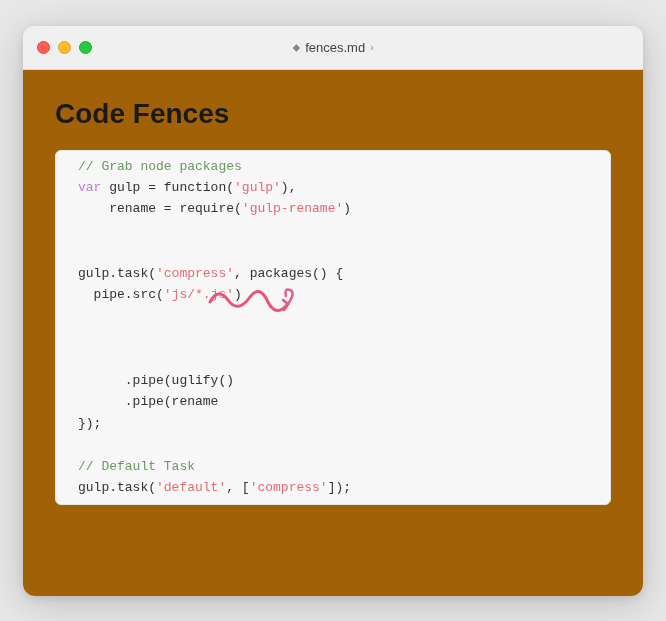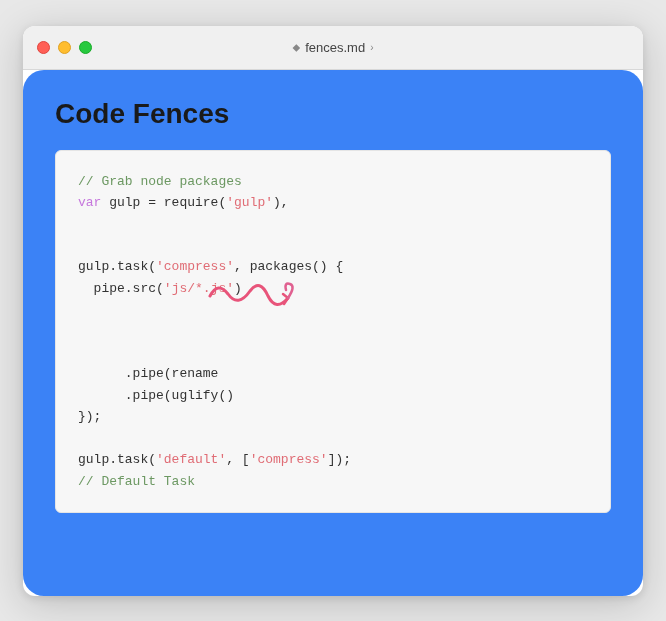--- a/index.html
+++ b/index.html
@@ -77,37 +77,36 @@
 
     .titlebar-chevron {
       font-size: 10px;
       color: #888;
     }
 
     .content {
       flex: 1;
       padding: 28px 32px;
       overflow: auto;
-      background: #3b82f6;
-      border-radius: 21px;
+      background: #a16207;
     }
 
     .page-title {
       font-size: 28px;
       font-weight: 700;
       color: #1a1a1a;
       margin-bottom: 20px;
       font-family: -apple-system, BlinkMacSystemFont, 'Helvetica Neue', sans-serif;
     }
 
     .code-block {
       background: #f7f7f7;
       border: 1px solid #e5e5e5;
       border-radius: 6px;
-      padding: 20px 22px;
+      padding: 5px 22px;
       font-family: 'Menlo', 'Monaco', 'Courier New', monospace;
       font-size: 13px;
       line-height: 1.65;
       position: relative;
       overflow: hidden;
     }
 
     .code-line {
       display: block;
       white-space: pre;
@@ -142,48 +141,49 @@
     </div>
   </div>
 
   <div class="content">
     <h1 class="page-title">Code Fences</h1>
 
     <div class="code-block">
 
       <span class="code-line c-comment">// Grab node packages</span>
 
-      <span class="code-line"><span class="c-keyword">var</span><span class="c-default"> gulp = require(</span><span class="c-string">'gulp'</span><span class="c-default">),</span></span>
+      <span class="code-line"><span class="c-keyword">var</span><span class="c-default"> gulp = function(</span><span class="c-string">'gulp'</span><span class="c-default">),</span></span>
 
+      <span class="code-line"><span class="c-default">    rename = require(</span><span class="c-string">'gulp-rename'</span><span class="c-default">)</span></span>
 
 
       <span class="empty-line"></span>
       <span class="empty-line"></span>
 
       <span class="code-line"><span class="c-default">gulp.task(</span><span class="c-string">'compress'</span><span class="c-default">, packages() {</span></span>
 
       <span class="code-line" style="position:relative;"><span class="c-default">  pipe.src(</span><span class="c-string">'js/*.js'</span><span class="c-default">)</span>
         
         <svg style="position:absolute;top:-2px;left:130px;width:90px;height:48px;pointer-events:none;" viewBox="0 0 90 48" xmlns="http://www.w3.org/2000/svg">
 
           <path d="M2,20 Q10,5 20,18 Q30,32 42,15 Q52,2 60,20 Q68,36 80,22" stroke="#e8547a" stroke-width="3" fill="none" stroke-linecap="round"></path>
 
           <path d="M75,18 L80,22 L76,28" stroke="#e8547a" stroke-width="2.5" fill="none" stroke-linecap="round" stroke-linejoin="round"></path>
 
           <path d="M80,22 Q88,10 82,8 Q76,6 78,14" stroke="#e06090" stroke-width="2.5" fill="none" stroke-linecap="round"></path>
         </svg>
       </span>
 
+      <span class="code-line"><span class="c-default">      .pipe(uglify()</span></span>
+
       <span class="code-line"><span class="c-default">      .pipe(rename</span></span>
-
-      <span class="code-line"><span class="c-default">      .pipe(uglify()</span></span>
 
 
       <span class="code-line c-default">});</span>
 
       <span class="empty-line"></span>
 
+      <span class="code-line c-comment">// Default Task</span>
+
       <span class="code-line"><span class="c-default">gulp.task(</span><span class="c-string">'default'</span><span class="c-default">, [</span><span class="c-string">'compress'</span><span class="c-default">]);</span></span>
-
-      <span class="code-line c-comment">// Default Task</span>
     </div>
   </div>
 </div>
 
 </body></html>

